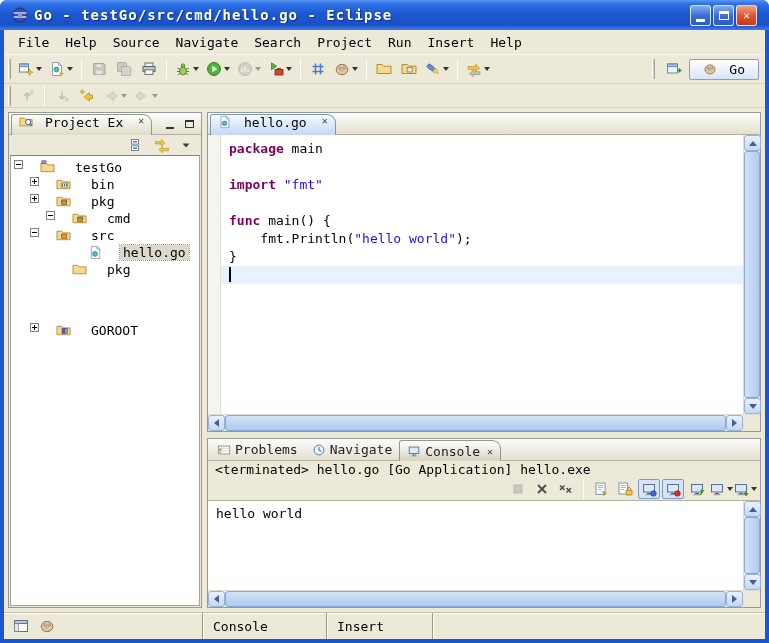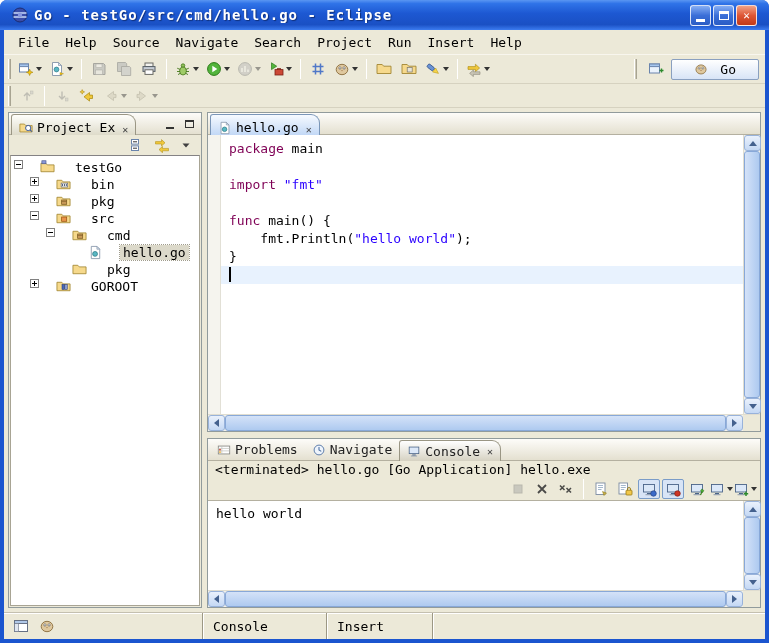--- a/index.html
+++ b/index.html
@@ -27,33 +27,33 @@
   .grip{width:3px;height:20px;border-left:1px solid #fff;background:#cdc9b8;border-right:1px solid #a8a492;margin:0 4px 0 2px;flex:none}
   .bar-host{display:flex;align-items:center;gap:1px}
   .tbtn{height:24px;min-width:24px;display:flex;align-items:center;justify-content:center;padding:0 2px;border:1px solid transparent;border-radius:2px}
   .tbtn.disabled{opacity:.45;filter:grayscale(85%)}
   .tsep{width:1px;height:20px;background:#aaa694;border-right:1px solid #fff;margin:0 4px;flex:none}
   .dd{width:0;height:0;border-left:3px solid transparent;border-right:3px solid transparent;border-top:4px solid #333;margin-left:2px}
   .ico svg{width:16px;height:16px;display:block}
   .ico.sm svg{width:14px;height:14px}
   .ico.tree-ico svg{width:15px;height:15px}
   .persp{margin-left:auto;display:flex;align-items:center;gap:3px;padding-right:4px}
-  .persp-go{display:flex;align-items:center;gap:12px;padding:2px 22px;border:1px solid #8aa0c0;border-radius:2px;background:linear-gradient(#ffffff,#d8e4f6)}
+  .persp-go{display:flex;align-items:center;gap:12px;padding:2px 13px;border:1px solid #8aa0c0;border-radius:2px;background:linear-gradient(#ffffff,#d8e4f6)}
   
   .main{flex:1;min-height:0;display:flex;padding:4px}
   .sash-v{width:5px;flex:none}
   .sash-h{height:6px;flex:none}
   .panel{border:1px solid #919b9c;display:flex;flex-direction:column;min-height:0}
   .pe-panel{width:194px;flex:none;background:#ece9d8}
   .right-stack{flex:1;min-width:0;display:flex;flex-direction:column}
   .editor-panel{height:320px;flex:none;background:#fff}
   .console-panel{flex:1;background:#ece9d8}
   
   .tabrow{height:22px;display:flex;align-items:flex-end;background:linear-gradient(#fdfcf9,#e4e0d0);border-bottom:1px solid #b4b0a0;padding-left:2px;position:relative}
-  .etab{height:21px;display:flex;align-items:flex-end;gap:4px;padding:0 7px;border:1px solid #8ca0bc;border-bottom:none;border-radius:3px 9px 0 0;margin-bottom:-1px;white-space:nowrap}
+  .etab{height:21px;display:flex;align-items:flex-start;gap:12px;padding:0 7px;border:1px solid #8ca0bc;border-bottom:none;border-radius:3px 9px 0 0;margin-bottom:-1px;white-space:nowrap}
   .etab.editor-active{background:linear-gradient(#f6faff,#c2d8f6);border-color:#7a96b8}
   .etab.pe{background:linear-gradient(#fefefb,#dedbca);border-color:#9a9684}
   .ctab{height:21px;display:flex;align-items:center;gap:4px;padding:0 7px;color:#222;white-space:nowrap}
   .ctab.active{border:1px solid #9a9684;border-bottom:none;border-radius:3px 9px 0 0;background:linear-gradient(#ffffff,#d6d2c2);margin-bottom:-1px}
   .tab-x{font-size:10px;color:#444;margin-left:3px;cursor:pointer}
   .panel-btns{margin-left:auto;display:flex;gap:3px;align-items:center;padding:0 4px 3px 0}
   .pbtn{width:16px;height:14px;display:flex;align-items:center;justify-content:center}
   .g-minv{width:8px;height:2px;background:#333;align-self:flex-end;margin-bottom:2px}
   .g-maxv{width:9px;height:8px;border:1px solid #333;border-top-width:2px}
   
@@ -68,21 +68,21 @@
   .tg.minus::before,.tg.plus::before{content:"";position:absolute;left:1px;right:1px;top:3px;height:1px;background:#000}
   .tg.plus::after{content:"";position:absolute;top:1px;bottom:1px;left:3px;width:1px;background:#000}
   .tlabel{padding:0 3px}
   .tlabel.selected{background:#dcd9ca;outline:1px dotted #a09c8c}
   
   .editor-body{flex:1;min-height:0;display:flex}
   .ruler{width:13px;background:#f5f4ee;border-right:1px solid #e2e0d6;flex:none}
   .code-wrap{flex:1;min-width:0;background:#fff;padding-top:5px;overflow:hidden}
   .code-line{height:18px;line-height:18px;padding-left:8px;white-space:pre}
   .code-line.current{background:#e8f2fe}
-  .c-kw{color:#7f0055;font-weight:normal}
+  .c-kw{color:#7f0055;font-weight:bold}
   .c-str{color:#2a00ff}
   .c-pl{color:#000}
   .caret{display:inline-block;width:2px;height:15px;background:#000;vertical-align:-3px}
   
   .vscroll{width:17px;flex:none;background:#f2f1ea;border-left:1px solid #e0ddd0;display:flex;flex-direction:column}
   .hscroll-row{height:17px;flex:none;display:flex;border-top:1px solid #e0ddd0}
   .hscroll{flex:1;display:flex;background:#f2f1ea}
   .sb-btn{width:17px;height:16px;flex:none;background:linear-gradient(#eaf1fc,#c4d8f4);border:1px solid #98b2da;border-radius:3px;display:flex;align-items:center;justify-content:center}
   .sb-track{flex:1;display:flex;flex-direction:column}
   .sb-track.h{flex-direction:row}
@@ -444,62 +444,62 @@
               <span class="tg plus"></span>
               <span class="ico tree-ico">
                 <svg viewBox="0 0 16 16">
                   <path d="M1 3.5h5.2l1.5 1.7H15v7.3H1z" fill="#f6d98c" stroke="#a38733" stroke-width="0.9"></path>
                   <rect x="6" y="6.4" width="5.4" height="4.6" fill="#c89858" stroke="#7a5a20" stroke-width="0.8"></rect>
                   <path d="M6 8h5.4" stroke="#7a5a20" stroke-width="0.6"></path>
                 </svg>
               </span>
               <span class="tlabel">pkg</span>
             </div>
+            <div class="tree-row" style="padding-left: 35px;">
+              <span class="tg minus"></span>
+              <span class="ico tree-ico">
+                <svg viewBox="0 0 16 16">
+                  <path d="M1 3.5h5.2l1.5 1.7H15v7.3H1z" fill="#f6d98c" stroke="#a38733" stroke-width="0.9"></path>
+                  <rect x="6" y="6.4" width="5.4" height="4.6" fill="#c89858" stroke="#7a5a20" stroke-width="0.8"></rect>
+                  <path d="M6 8h5.4" stroke="#7a5a20" stroke-width="0.6"></path>
+                </svg>
+              </span>
+              <span class="tlabel">cmd</span>
+            </div>
             <div class="tree-row" style="padding-left: 19px;">
               <span class="tg minus"></span>
               <span class="ico tree-ico">
                 <svg viewBox="0 0 16 16">
                   <path d="M1 3.5h5.2l1.5 1.7H15v7.3H1z" fill="#f6d98c" stroke="#a38733" stroke-width="0.9"></path>
                   <rect x="6" y="6.4" width="5.4" height="4.6" fill="#e8934a" stroke="#9a5410" stroke-width="0.8"></rect>
                 </svg>
               </span>
               <span class="tlabel">src</span>
             </div>
-            <div class="tree-row" style="padding-left: 35px;">
-              <span class="tg minus"></span>
-              <span class="ico tree-ico">
-                <svg viewBox="0 0 16 16">
-                  <path d="M1 3.5h5.2l1.5 1.7H15v7.3H1z" fill="#f6d98c" stroke="#a38733" stroke-width="0.9"></path>
-                  <rect x="6" y="6.4" width="5.4" height="4.6" fill="#c89858" stroke="#7a5a20" stroke-width="0.8"></rect>
-                  <path d="M6 8h5.4" stroke="#7a5a20" stroke-width="0.6"></path>
-                </svg>
-              </span>
-              <span class="tlabel">cmd</span>
-            </div>
             <div class="tree-row" style="padding-left: 51px;">
               <span class="tg none"></span>
               <span class="ico tree-ico">
                 <svg viewBox="0 0 16 16">
                   <path d="M3.5 1.5h6l3 3v10h-9z" fill="#fff" stroke="#8494a8" stroke-width="0.9"></path>
                   <path d="M9.5 1.5l3 3h-3z" fill="#d8e2f0" stroke="#8494a8" stroke-width="0.7"></path>
                   <circle cx="7.5" cy="9.5" r="2.6" fill="#5ab8c4" stroke="#2a7a86" stroke-width="0.8"></circle>
                 </svg>
               </span>
               <span class="tlabel selected">hello.go</span>
             </div>
             <div class="tree-row" style="padding-left: 35px;">
               <span class="tg none"></span>
               <span class="ico tree-ico">
                 <svg viewBox="0 0 16 16">
                   <path d="M1 3.5h5.2l1.5 1.7H15v7.3H1z" fill="#f6d98c" stroke="#a38733" stroke-width="0.9"></path>
                 </svg>
               </span>
               <span class="tlabel">pkg</span>
             </div>
-            <div class="tree-row" style="padding-left: 19px;">
+            <div class="tree-row" style="padding-left: 19px; margin-top: 44px;">
               <span class="tg plus"></span>
               <span class="ico tree-ico">
                 <svg viewBox="0 0 16 16">
                   <path d="M1 3.5h5.2l1.5 1.7H15v7.3H1z" fill="#f6d98c" stroke="#a38733" stroke-width="0.9"></path>
                   <rect x="6.4" y="5.8" width="2.6" height="5.4" fill="#4a68b8" stroke="#2a3c78" stroke-width="0.6"></rect>
                   <rect x="9.4" y="5.8" width="2.6" height="5.4" fill="#90a4d8" stroke="#2a3c78" stroke-width="0.6"></rect>
                 </svg>
               </span>
               <span class="tlabel">GOROOT</span>
             </div>

